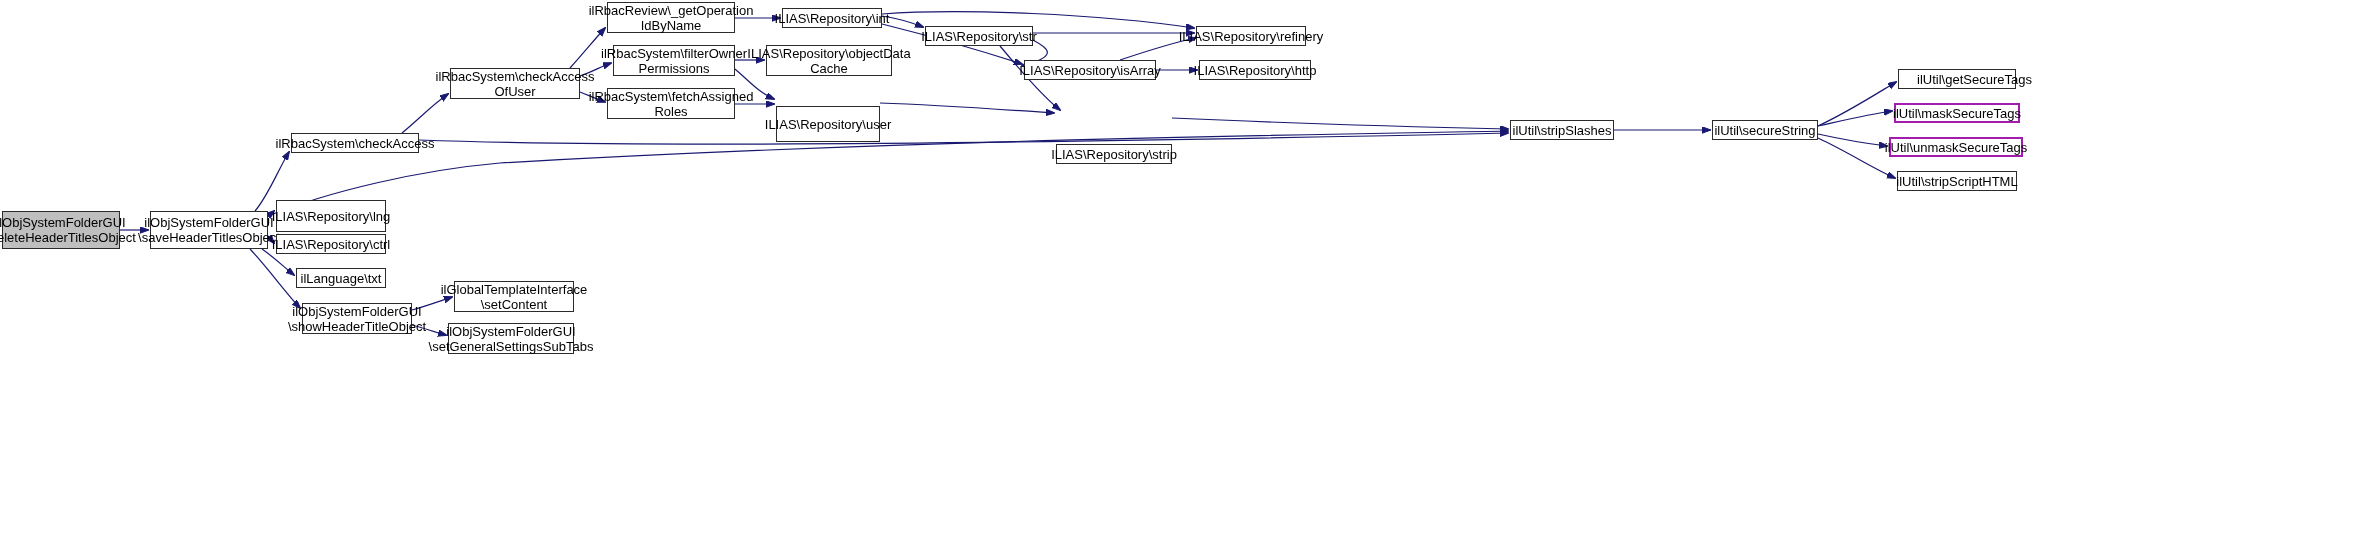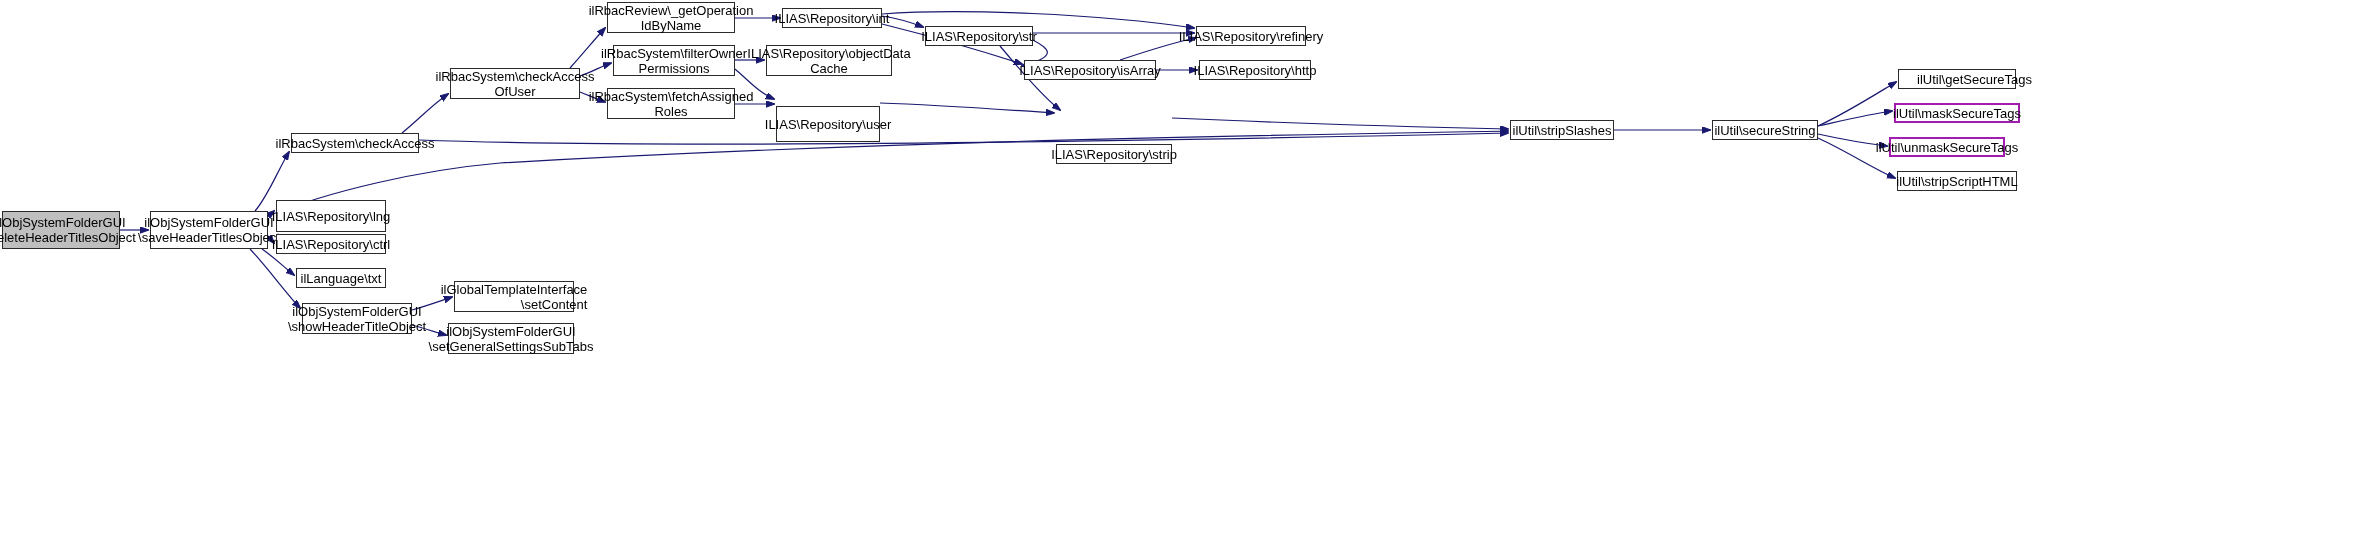--- a/index.html
+++ b/index.html
@@ -81,25 +81,25 @@
       <div class="node" style="left: 776px; top: 94px; width: 104px; height: 36px; margin-top: 12px;">ILIAS\Repository\user</div>
       <div class="node" style="left: 925px; top: 26px; width: 108px; height: 20px;">ILIAS\Repository\str</div>
       <div class="node" style="left: 1024px; top: 60px; width: 132px; height: 20px;">ILIAS\Repository\isArray</div>
       <div class="node" style="left: 1056px; top: 105px; width: 116px; height: 20px; margin-top: 39px;">ILIAS\Repository\strip</div>
       <div class="node" style="left: 1196px; top: 26px; width: 110px; height: 20px;">ILIAS\Repository\refinery</div>
       <div class="node" style="left: 1199px; top: 60px; width: 112px; height: 20px;">ILIAS\Repository\http</div>
       <div class="node" style="left: 1510px; top: 120px; width: 104px; height: 20px;">ilUtil\stripSlashes</div>
       <div class="node" style="left: 1712px; top: 120px; width: 106px; height: 20px;">ilUtil\secureString</div>
       <div class="node" style="left: 1898px; top: 69px; width: 118px; height: 20px; padding-left: 39px;">ilUtil\getSecureTags</div>
       <div class="node red" style="left: 1894px; top: 103px; width: 126px; height: 20px;">ilUtil\maskSecureTags</div>
-      <div class="node red" style="left: 1889px; top: 137px; width: 116px; height: 20px;">ilUtil\unmaskSecureTags</div>
+      <div class="node red" style="left: 1889px; top: 137px; width: 134px; height: 20px;">ilUtil\unmaskSecureTags</div>
       <div class="node" style="left: 1897px; top: 171px; width: 120px; height: 20px;">ilUtil\stripScriptHTML</div>
       <div class="node" style="left: 276px; top: 200px; width: 110px; height: 32px;">ILIAS\Repository\lng</div>
       <div class="node" style="left: 276px; top: 234px; width: 110px; height: 20px; text-align: center;">ILIAS\Repository\ctrl</div>
       <div class="node" style="left: 296px; top: 268px; width: 90px; height: 20px;">ilLanguage\txt</div>
       <div class="node" style="left: 302px; top: 303px; width: 110px; height: 31px;">ilObjSystemFolderGUI
 \showHeaderTitleObject</div>
-      <div class="node" style="left: 454px; top: 281px; width: 120px; height: 31px; text-align: right;">ilGlobalTemplateInterface
+      <div class="node" style="left: 454px; top: 281px; width: 120px; height: 31px;">ilGlobalTemplateInterface
 \setContent</div>
       <div class="node" style="left: 448px; top: 323px; width: 126px; height: 31px;">ilObjSystemFolderGUI
 \setGeneralSettingsSubTabs</div>
     </div>
 </div>
 
 </body></html>

